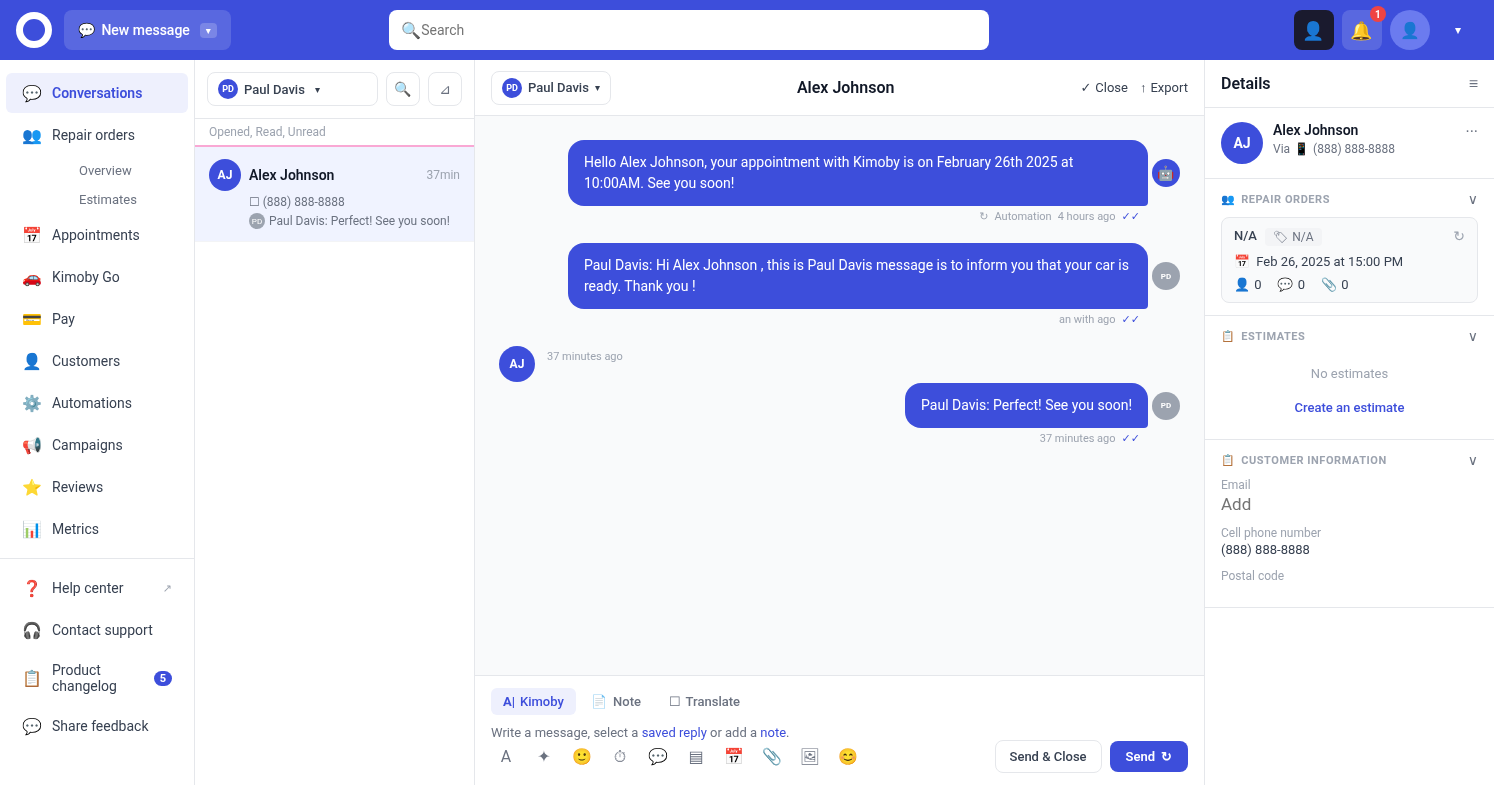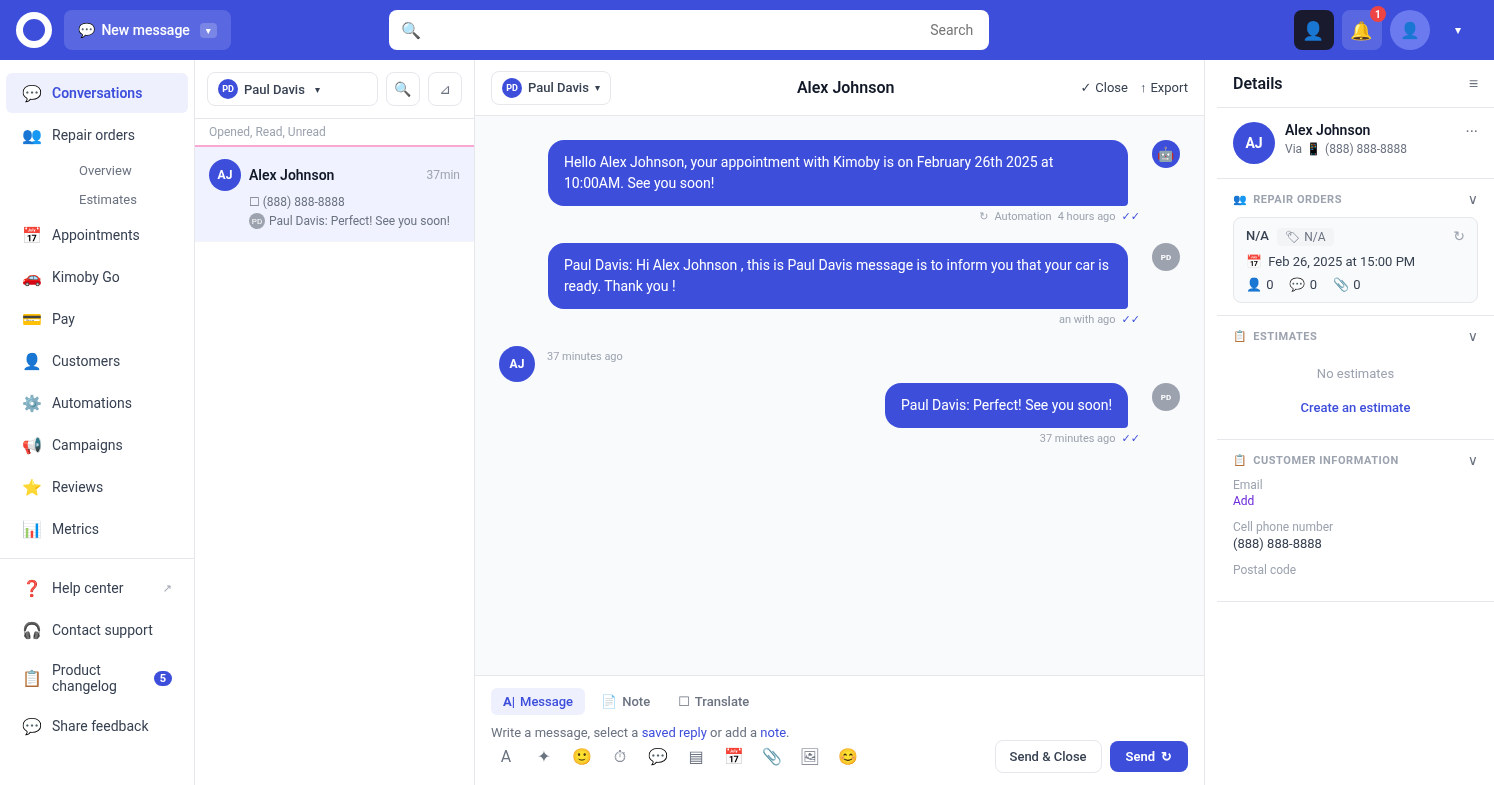--- a/index.html
+++ b/index.html
@@ -51,25 +51,24 @@
       flex: 1;
       max-width: 600px;
       margin: 0 auto;
       position: relative;
     }
     .topbar-search input {
       width: 100%;
       height: 40px;
       border-radius: 8px;
       border: none;
-      padding: 0 16px 0 44px;
+      padding: 0 16px 0 32px;
       font-size: 14px;
       outline: none;
       background: white;
-      text-align: right;
     }
     .topbar-search .search-icon {
       position: absolute;
       left: 12px;
       top: 50%;
       transform: translateY(-50%);
       color: #9ca3af;
       font-size: 16px;
     }
     .topbar-right {
@@ -316,22 +315,22 @@
       display: flex;
       align-items: center;
       gap: 6px;
       font-size: 11px;
       color: #9ca3af;
       margin-top: 4px;
     }
     .msg-meta .check { color: #3d4edb; }
     .msg-row-outgoing {
       display: flex;
-      align-items: flex-start;
-      gap: 24px;
+      align-items: center;
+      gap: 4px;
       justify-content: flex-end;
     }
     .msg-avatar-small {
       width: 28px; height: 28px;
       border-radius: 50%;
       background: #9ca3af;
       display: flex; align-items: center; justify-content: center;
       font-size: 10px;
       color: white;
       font-weight: 700;
@@ -439,21 +438,20 @@
 
     
     .details-panel {
       width: 290px;
       background: white;
       border-left: 1px solid #e5e7eb;
       display: flex;
       flex-direction: column;
       overflow-y: auto;
       flex-shrink: 0;
-      padding-left: 12px;
     }
     .details-header {
       padding: 14px 16px;
       display: flex;
       align-items: center;
       justify-content: space-between;
       border-bottom: 1px solid #e5e7eb;
     }
     .details-title { font-size: 16px; font-weight: 600; color: #111827; }
     .details-menu-btn { color: #6b7280; cursor: pointer; font-size: 16px; background: none; border: none; }
@@ -550,21 +548,21 @@
       padding: 12px 0;
     }
     .no-estimates-text { font-size: 13px; color: #9ca3af; margin-bottom: 19px; }
     .create-estimate-link { font-size: 13px; color: #3d4edb; cursor: pointer; font-weight: 500; }
 
     .customer-info-row {
       margin-bottom: 12px;
     }
     .ci-label { font-size: 12px; color: #9ca3af; margin-bottom: 2px; }
     .ci-value { font-size: 13px; color: #374151; }
-    .ci-add { font-size: 12px; color: #6d28d9; cursor: pointer; }
+    .ci-add { font-size: 17px; color: #737373; cursor: pointer; }
   </style>
 </head>
 <body>
 
 <div class="topbar">
   <div class="topbar-logo">
     <div class="topbar-logo-inner"></div>
   </div>
   <button class="new-message-btn">
     <span>💬</span>
@@ -766,21 +764,21 @@
           <span>37 minutes ago</span>
           <span class="check">✓✓</span>
         </div>
       </div>
     </div>
 
     <div class="chat-input-area">
       <div class="chat-input-tabs">
         <div class="chat-input-tab active">
           <span style="color:#3d4edb;font-weight:700;">A|</span>
-          <span>Message</span>
+          <span>Kimoby</span>
         </div>
         <div class="chat-input-tab">
           <span>📄</span>
           <span>Note</span>
         </div>
         <div class="chat-input-tab">
           <span>☐</span>
           <span>Translate</span>
         </div>
       </div>

